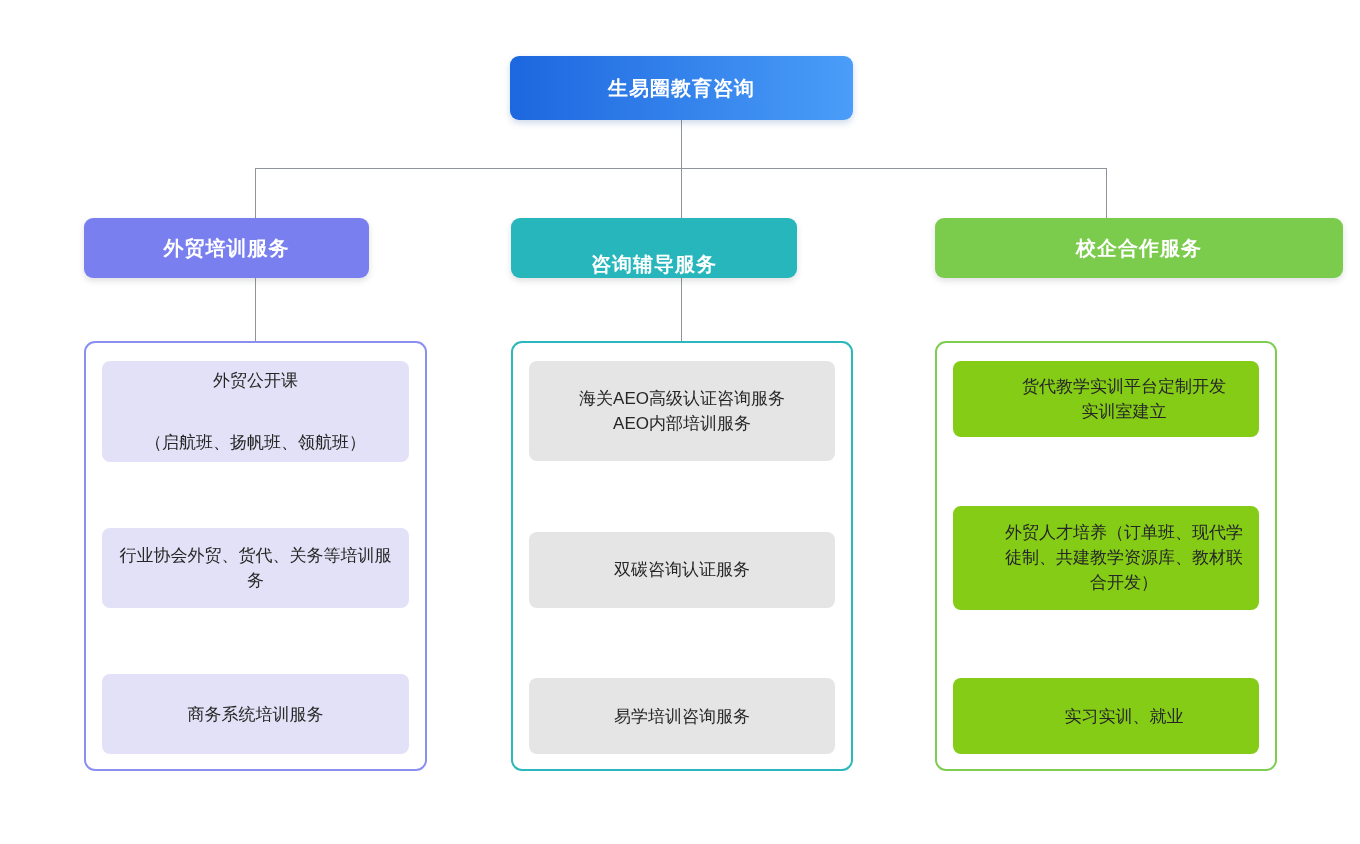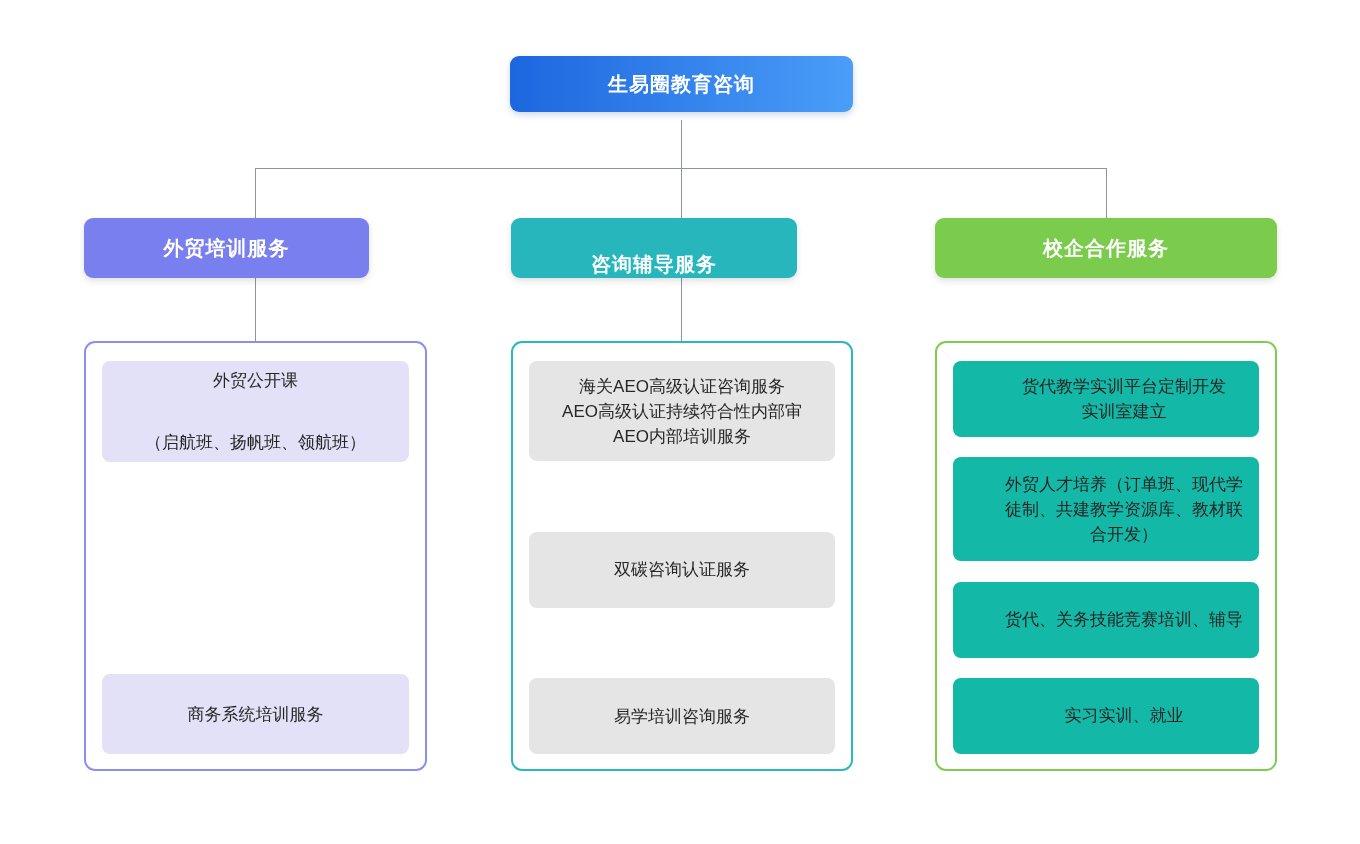--- a/index.html
+++ b/index.html
@@ -22,41 +22,41 @@
   .conn-bus    { left: 255px; top: 168px; width: 851px; }
   .conn-drop-0 { left: 255px;  top: 168px; height: 50px; }
   .conn-drop-1 { left: 681px;  top: 168px; height: 50px; }
   .conn-drop-2 { left: 1106px; top: 168px; height: 50px; }
   .conn-link-0 { left: 255px;  top: 278px; height: 63px; }
   .conn-link-1 { left: 681px;  top: 278px; height: 63px; }
 
   
   .root-node {
     position: absolute;
-    left: 510px; top: 56px; width: 343px; height: 56px;
+    left: 510px; top: 56px; width: 343px; height: 64px;
     background: linear-gradient(90deg, #1d67df 0%, #4a9df8 100%);
     border-radius: 9px;
     display: flex; align-items: center; justify-content: center;
     color: #ffffff; font-size: 20px; font-weight: bold;
     letter-spacing: 1px;
     box-shadow: 0 3px 7px rgba(30, 80, 160, 0.22);
   }
 
   
   .branch-header {
     position: absolute; top: 218px; height: 60px;
     border-radius: 9px;
     display: flex; align-items: center; justify-content: center;
     color: #ffffff; font-size: 20px; font-weight: bold;
     letter-spacing: 1px;
     box-shadow: 0 3px 6px rgba(31, 35, 41, 0.14);
   }
   .branch-header.b0 { left: 84px;  width: 285px; background: #7a7fef; }
   .branch-header.b1 { left: 511px; width: 286px; background: #26b6bb; align-items: flex-end; }
-  .branch-header.b2 { left: 935px; width: 342px; background: #7bcb4d; }
+  .branch-header.b2 { left: 935px; width: 408px; background: #7bcb4d; }
 
   
   .branch-box {
     position: absolute; top: 341px; height: 430px;
     background: #ffffff;
     border-radius: 11px;
     border: 2px solid transparent;
     padding: 18px 16px 15px 16px;
     display: flex; flex-direction: column;
     justify-content: space-between;
@@ -71,21 +71,21 @@
     display: flex; flex-direction: column;
     align-items: center; justify-content: center;
     text-align: center;
     font-size: 17px; line-height: 25px;
     color: #262626;
     padding: 7px 12px;
     min-height: 76px;
   }
   .b0 .leaf { background: #e3e1f7; min-height: 80px; gap: 37px; }
   .b1 .leaf { background: #e5e5e5; }
-  .b2 .leaf { background: #14b8a6; padding-left: 48px; }
+  .b2 .leaf { background: #84cc16; padding-left: 48px; }
   .leaf.mh100 { min-height: 100px; }
   .leaf.mh104 { min-height: 104px; }
   .leaf-line { display: block; }
 </style>
 </head>
 <body>
 
 <div class="stage">
 
   <div class="conn v conn-root"></div>
@@ -102,31 +102,33 @@
 
   <div class="branch-header b0">
     <span>外贸培训服务</span>
   </div>
   <div class="branch-box b0">
     <div class="leaf">
       <span class="leaf-line">外贸公开课</span>
       <span class="leaf-line">（启航班、扬帆班、领航班）</span>
     </div>
     <div class="leaf">
+      <span class="leaf-line">行业协会外贸、货代、关务等培训服务</span>
+    </div>
+    <div class="leaf">
       <span class="leaf-line">商务系统培训服务</span>
     </div>
   </div>
 
   <div class="branch-header b1">
     <span>咨询辅导服务</span>
   </div>
   <div class="branch-box b1">
     <div class="leaf mh100">
       <span class="leaf-line">海关AEO高级认证咨询服务</span>
-      <span class="leaf-line">AEO高级认证持续符合性内部审</span>
       <span class="leaf-line">AEO内部培训服务</span>
     </div>
     <div class="leaf">
       <span class="leaf-line">双碳咨询认证服务</span>
     </div>
     <div class="leaf">
       <span class="leaf-line">易学培训咨询服务</span>
     </div>
   </div>
 
@@ -135,20 +137,17 @@
   </div>
   <div class="branch-box b2">
     <div class="leaf">
       <span class="leaf-line">货代教学实训平台定制开发</span>
       <span class="leaf-line">实训室建立</span>
     </div>
     <div class="leaf mh104">
       <span class="leaf-line">外贸人才培养（订单班、现代学徒制、共建教学资源库、教材联合开发）</span>
     </div>
     <div class="leaf">
-      <span class="leaf-line">货代、关务技能竞赛培训、辅导</span>
-    </div>
-    <div class="leaf">
       <span class="leaf-line">实习实训、就业</span>
     </div>
   </div>
 
 </div>
 
 </body></html>

